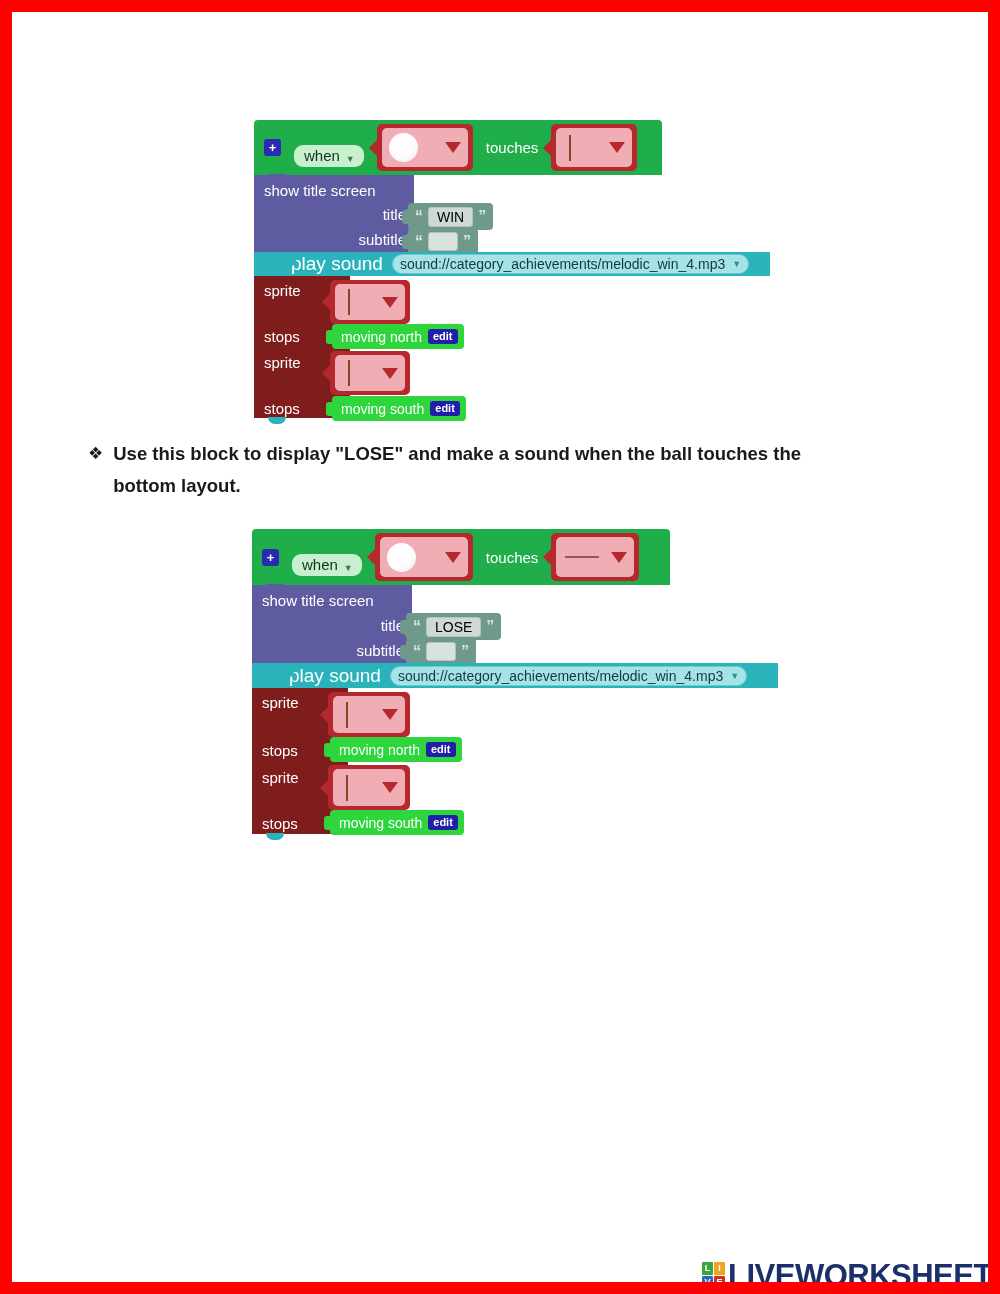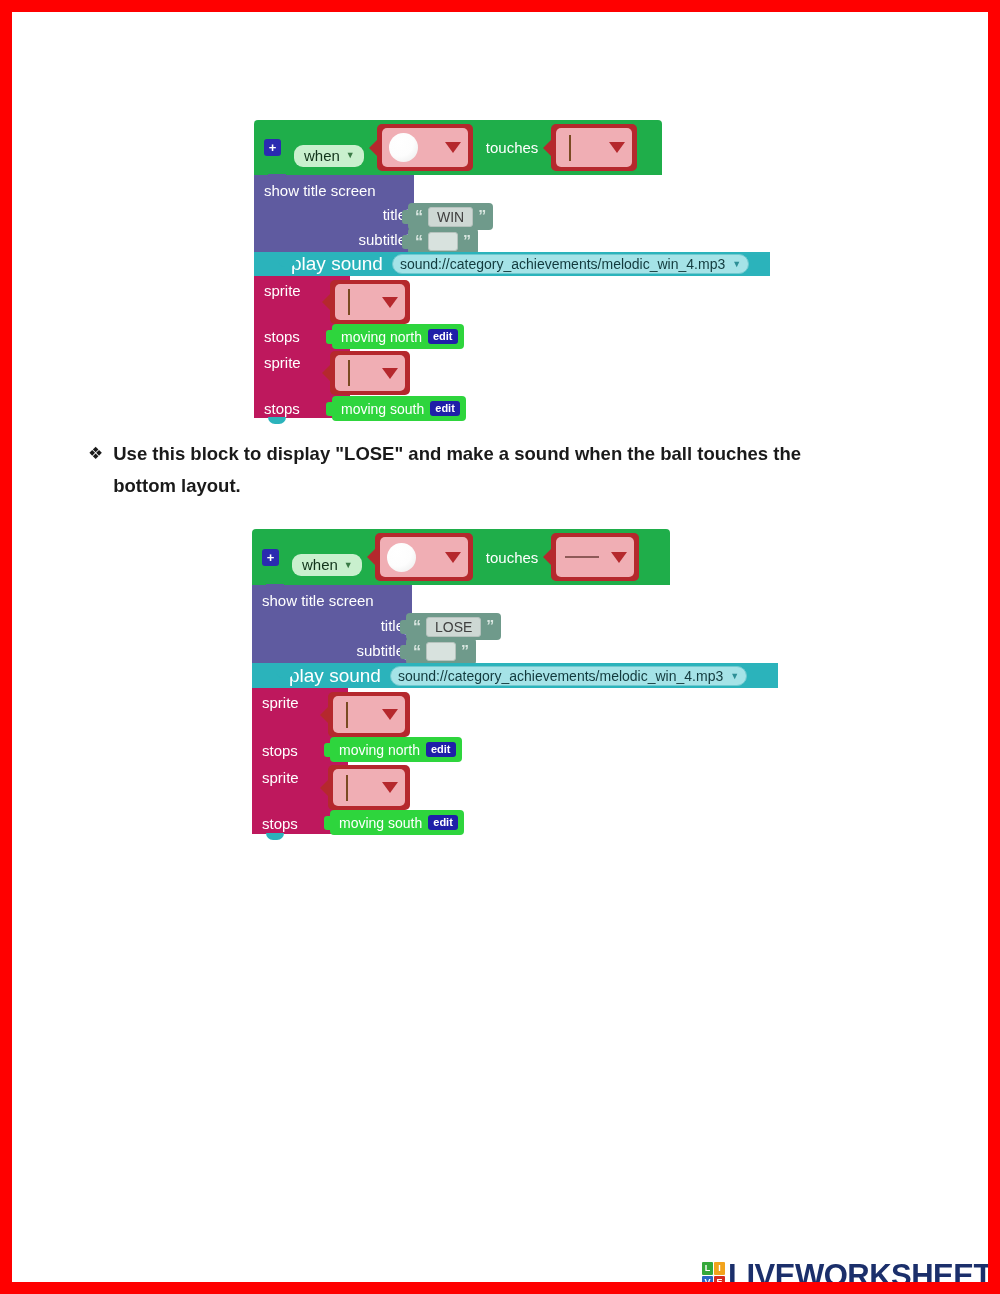--- a/index.html
+++ b/index.html
@@ -27,21 +27,21 @@
     display:flex;align-items:center;
     box-sizing:border-box;
   }
   .plus-btn{
     width:17px;height:17px;background:#2a2ab0;border-radius:3px;
     color:#fff;font-size:13px;line-height:17px;text-align:center;
     font-weight:bold;flex:none;
   }
   .when-pill{
     background:#c9f0ce;color:#11331a;border-radius:9px;
-    padding:2px 9px 3px 10px;font-size:15px;display:flex;align-items:center;gap:6px;
+    padding:2px 9px 3px 10px;font-size:15px;display:flex;align-items:flex-end;gap:6px;
     white-space:nowrap;
     margin-top:16px;
   }
   .when-pill .car{font-size:9px;color:#3a7a46;}
   .touches-lbl{color:#ffffff;font-size:15px;white-space:nowrap;}
 
   
   .dd{
     position:relative;display:flex;align-items:center;
     background:#b5282d;border-radius:5px;
@@ -83,38 +83,38 @@
     background:#6f9a8b;border-radius:4px;display:flex;align-items:center;
     padding:2px 7px;gap:5px;position:relative;
   }
   .strblk::before{
     content:"";position:absolute;left:-6px;top:50%;transform:translateY(-50%);
     width:7px;height:14px;background:#6f9a8b;border-radius:3px 0 0 3px;
   }
   .q{color:#d9e6e0;font-size:16px;font-weight:bold;line-height:1;}
   .field{
     background:#ced8d4;border:1px solid #b5c2bd;border-radius:3px;
-    color:#404040;font-size:14px;padding:1px 8px;min-width:14px;min-height:15px;
+    color:#000000;font-size:14px;padding:1px 8px;min-width:14px;min-height:15px;
     display:inline-block;text-align:center;line-height:16px;
   }
   .field.empty{min-width:12px;background:#d8e2de;}
 
   
   .teal{background:#2bb3bb;position:relative;box-sizing:border-box;
     display:flex;align-items:center;}
   .teal .lbl{color:#ffffff;font-size:19px;white-space:nowrap;}
   .soundfield{
     background:#a5e3e7;border:1px solid #6fc9cf;border-radius:10px;
     color:#123a3d;font-size:14px;padding:1px 7px;display:flex;align-items:center;gap:7px;
     white-space:nowrap;
   }
   .soundfield .car{color:#2e8f96;font-size:9px;}
 
   
-  .stack{background:#be185d;position:relative;box-sizing:border-box;}
+  .stack{background:#7f1d1d;position:relative;box-sizing:border-box;}
   .stack .lbl{color:#ffffff;font-size:15px;position:absolute;}
   .greenpill{
     background:#2ed53d;border-radius:4px;display:flex;align-items:center;gap:6px;
     padding:2px 6px 2px 9px;position:absolute;
   }
   .greenpill::before{
     content:"";position:absolute;left:-6px;top:50%;transform:translateY(-50%);
     width:7px;height:14px;background:#2ed53d;border-radius:3px 0 0 3px;
   }
   .greenpill .txt{color:#ffffff;font-size:14px;white-space:nowrap;}

